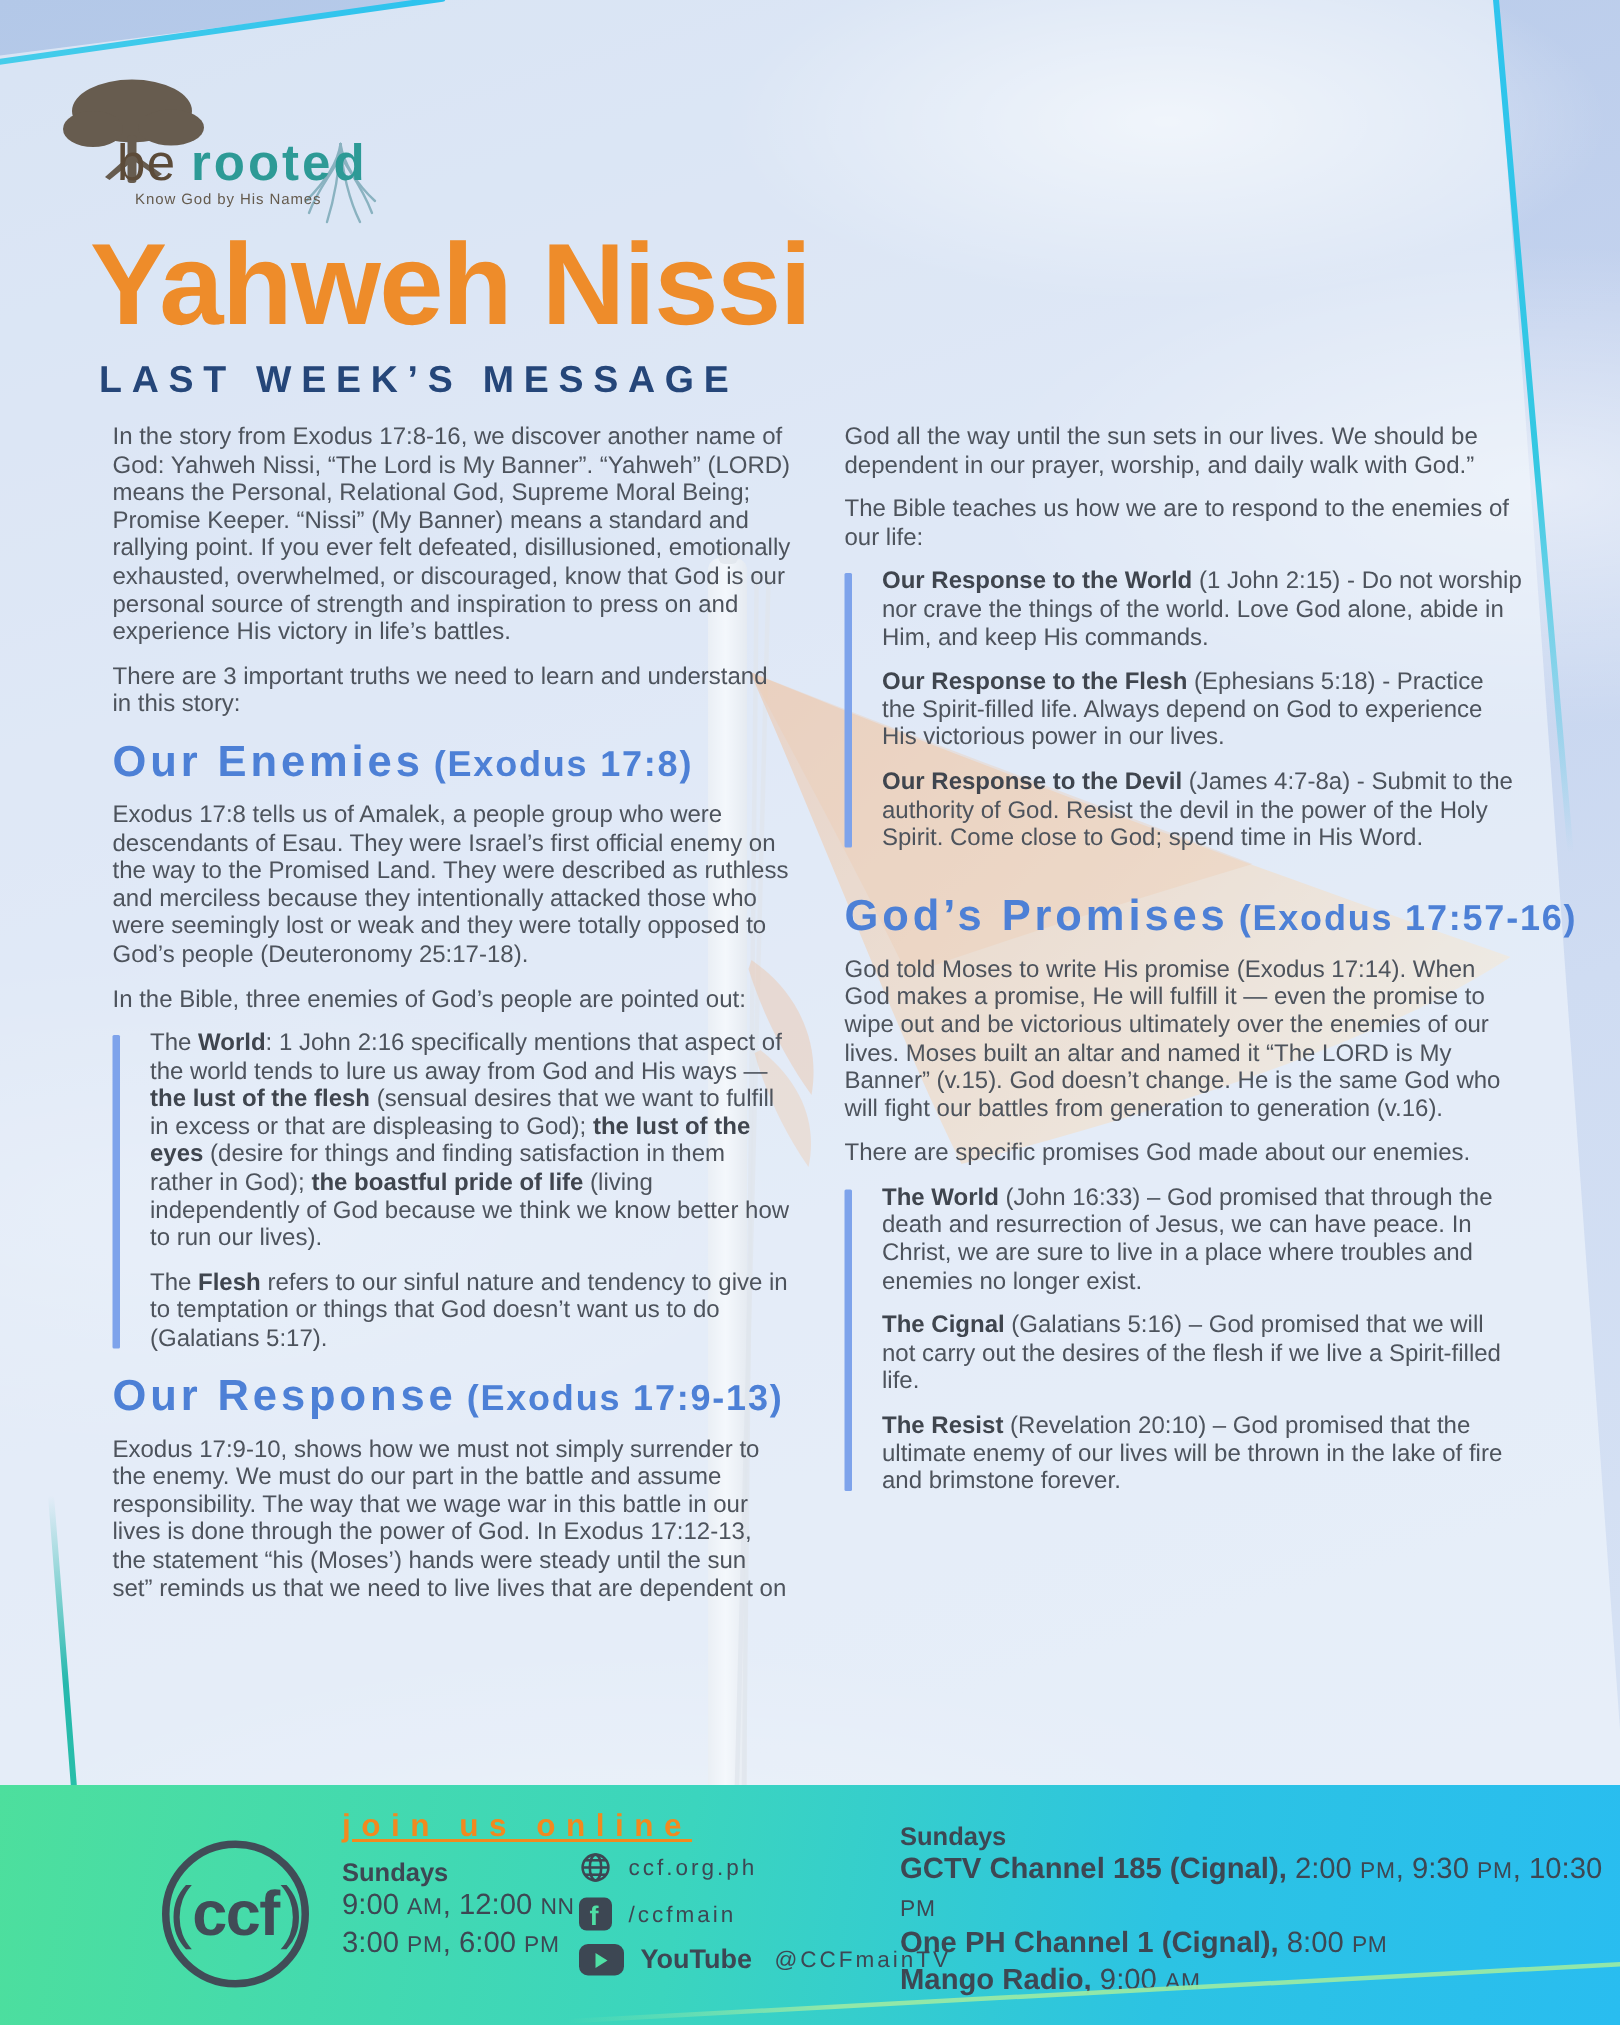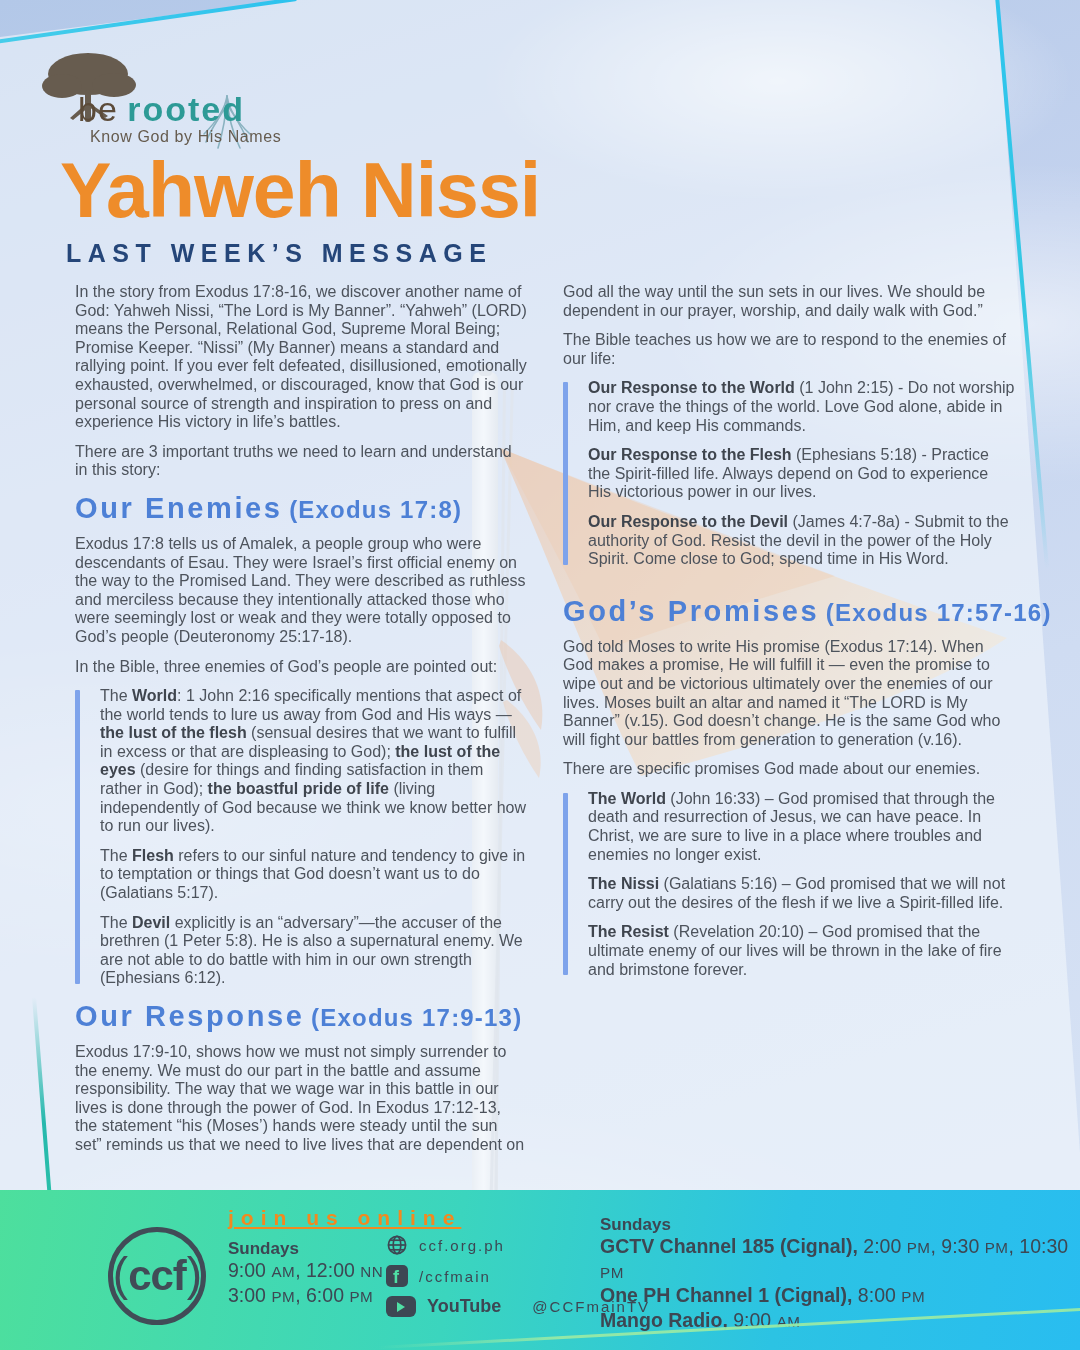--- a/index.html
+++ b/index.html
@@ -32,21 +32,21 @@
     background:linear-gradient(90deg,#2ec4ee 0%, #35c8e2 55%, rgba(53,200,226,0) 100%); }
   .edge-left { left:34px; top:995px; width:358px; height:4px; transform:rotate(85.5deg);
     background:linear-gradient(90deg, rgba(38,184,173,0) 0%, #26b8ad 35%, #2ecf9f 100%); }
   
   .logo { position:absolute; left:40px; top:50px; width:250px; height:110px; }
   .logo-tree { position:absolute; left:0; top:0; opacity:.88; }
   .logo-roots { position:absolute; left:156px; top:44px; opacity:.8; }
   .logo-word { position:absolute; left:38px; top:40px; white-space:nowrap; font-size:34px; }
   .logo-be { color:#5c4b39; font-weight:500; letter-spacing:1px; }
   .logo-rooted { color:#2d9a96; font-weight:800; letter-spacing:2px; }
-  .logo-tagline { position:absolute; left:50px; top:78px; font-size:16px; color:#655b4e; letter-spacing:.6px; }
+  .logo-tagline { position:absolute; left:50px; top:78px; font-size:10px; color:#655b4e; letter-spacing:.6px; }
   .title { position:absolute; left:60px; top:146px; font-size:77px; font-weight:800; letter-spacing:-1px; color:#ee8c2a; }
   .subtitle { position:absolute; left:66px; top:239px; font-size:25px; font-weight:700; letter-spacing:6.5px; color:#254679; }
   
   .col { position:absolute; top:283px; width:452px; font-size:16px; line-height:18.6px; color:#4d535c; }
   .col-left { left:75px; } .col-right { left:563px; }
   .col p { margin:0 0 11px; }
   .col b { font-weight:700; color:#3f454e; }
   h2.sec { margin:12px 0 9px; font-weight:600; color:#4d80d6; line-height:32px; white-space:nowrap; }
   h2.sec .h-main { font-size:29px; letter-spacing:2.6px; }
   h2.sec .h-ref  { font-size:24px; letter-spacing:1.2px; }
@@ -67,21 +67,21 @@
   .f-day { font-size:17px; font-weight:700; margin-top:9px; }
   .f-line { font-size:19.5px; line-height:22.5px; }
   .f-line b { font-weight:700; }
   .online-block { position:absolute; left:228px; top:16px; }
   .social-block { position:absolute; left:386px; top:44px; }
   .social-row { display:flex; align-items:center; gap:11px; margin-bottom:9px; font-size:15px; letter-spacing:2px; font-weight:500; }
   .fb-icon { width:22px; height:22px; border-radius:5px; background:#3d4753; color:#4fe0a5;
     display:flex; align-items:flex-end; justify-content:center; font-size:18px; font-weight:700; line-height:20px; }
   .yt-icon { width:30px; height:21px; border-radius:6px; background:#3d4753; display:flex; align-items:center; justify-content:center; }
   .yt-icon .tri { width:0; height:0; border-left:8px solid #4fe0a5; border-top:5px solid transparent; border-bottom:5px solid transparent; }
-  .yt-word { font-size:18px; font-weight:700; letter-spacing:0; margin-right:20px; }
+  .yt-word { font-size:18px; font-weight:700; letter-spacing:0; margin-right:4px; }
   .broadcast-block { position:absolute; left:600px; top:16px; }
 </style>
 </head>
 <body>
 
 <div class="page">
 
   <div class="pole"></div>
   <div class="pole-cap"></div>
   <div class="rope rope1"></div>
@@ -143,21 +143,20 @@
       <span class="h-main">Our Enemies</span>
       <span class="h-ref">(Exodus 17:8)</span>
     </h2>
     <p>Exodus 17:8 tells us of Amalek, a people group who were descendants of Esau. They were Israel’s first official enemy on the way to the Promised Land. They were described as ruthless and merciless because they intentionally attacked those who were seemingly lost or weak and they were totally opposed to God’s people (Deuteronomy 25:17-18).</p>
     <p>In the Bible, three enemies of God’s people are pointed out:</p>
 
     <div class="quote-group">
       <div class="qbar"></div>
       <p><span>The </span><b>World</b><span>: 1 John 2:16 specifically mentions that aspect of the world tends to lure us away from God and His ways — </span><b>the lust of the flesh</b><span> (sensual desires that we want to fulfill in excess or that are displeasing to God); </span><b>the lust of the eyes</b><span> (desire for things and finding satisfaction in them rather in God); </span><b>the boastful pride of life</b><span> (living independently of God because we think we know better how to run our lives).</span></p>
       <p><span>The </span><b>Flesh</b><span> refers to our sinful nature and tendency to give in to temptation or things that God doesn’t want us to do (Galatians 5:17).</span></p>
-      <p style="margin-bottom:0;"><span>The </span><b>Devil</b><span> explicitly is an “adversary”—the accuser of the brethren (1 Peter 5:8). He is also a supernatural enemy. We are not able to do battle with him in our own strength (Ephesians 6:12).</span></p>
     </div>
 
     <h2 class="sec">
       <span class="h-main">Our Response</span>
       <span class="h-ref">(Exodus 17:9-13)</span>
     </h2>
     <p>Exodus 17:9-10, shows how we must not simply surrender to the enemy. We must do our part in the battle and assume responsibility. The way that we wage war in this battle in our lives is done through the power of God. In Exodus 17:12-13, the statement “his (Moses’) hands were steady until the sun set” reminds us that we need to live lives that are dependent on</p>
   </section>
 
   <section class="col col-right">
@@ -174,21 +173,21 @@
     <h2 class="sec" style="margin-top:26px;">
       <span class="h-main">God’s Promises</span>
       <span class="h-ref">(Exodus 17:57-16)</span>
     </h2>
     <p>God told Moses to write His promise (Exodus 17:14). When God makes a promise, He will fulfill it — even the promise to wipe out and be victorious ultimately over the enemies of our lives. Moses built an altar and named it “The LORD is My Banner” (v.15). God doesn’t change. He is the same God who will fight our battles from generation to generation (v.16).</p>
     <p>There are specific promises God made about our enemies.</p>
 
     <div class="quote-group">
       <div class="qbar"></div>
       <p><b>The World</b><span> (John 16:33) – God promised that through the death and resurrection of Jesus, we can have peace. In Christ, we are sure to live in a place where troubles and enemies no longer exist.</span></p>
-      <p><b>The Nissi</b><span> (Galatians 5:16) – God promised that we will not carry out the desires of the flesh if we live a Spirit-filled life.</span></p>
+      <p><b>The Cignal</b><span> (Galatians 5:16) – God promised that we will not carry out the desires of the flesh if we live a Spirit-filled life.</span></p>
       <p style="margin-bottom:0;"><b>The Resist</b><span> (Revelation 20:10) – God promised that the ultimate enemy of our lives will be thrown in the lake of fire and brimstone forever.</span></p>
     </div>
   </section>
 
   <footer class="footer">
     <div class="ccf-badge">
       <span class="paren">(</span>
         <span>ccf</span>
         <span class="paren">)</span>
     </div>

